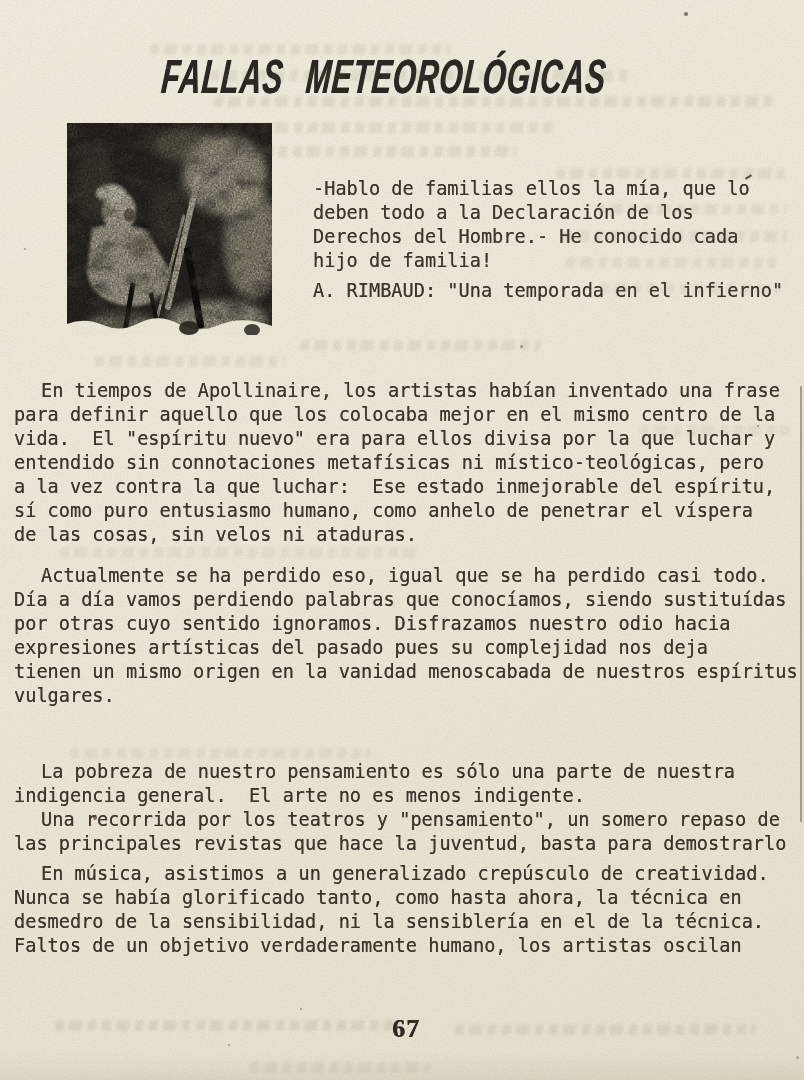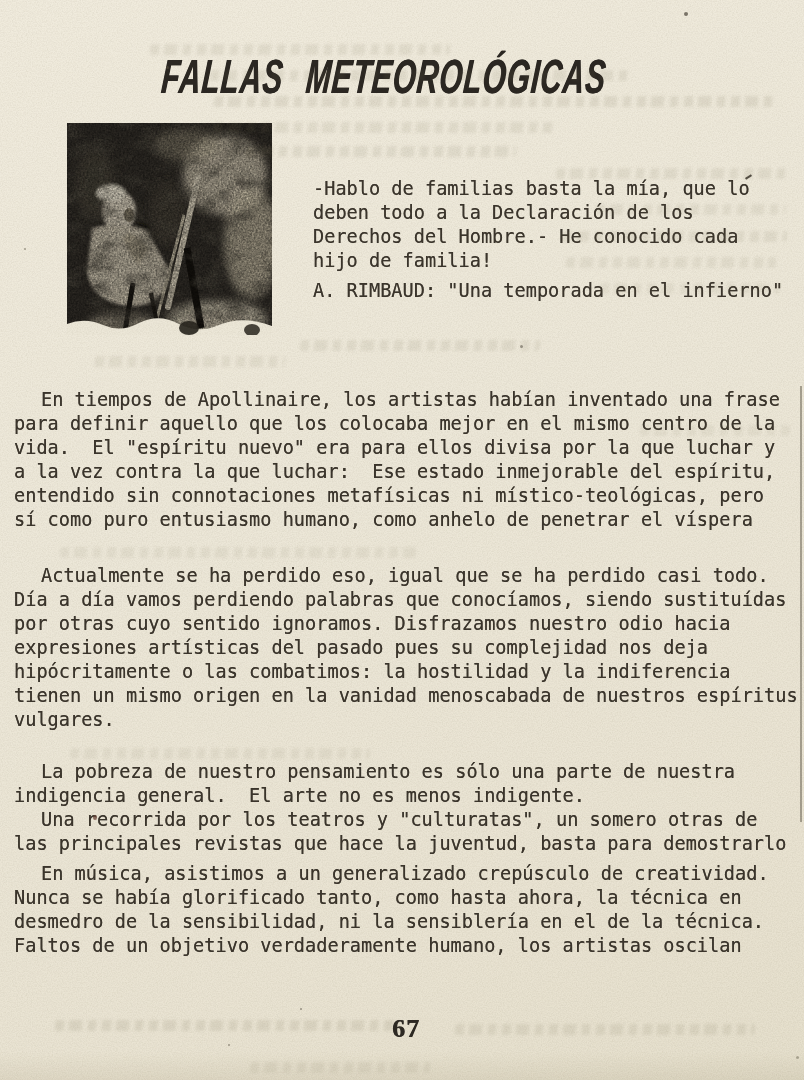--- a/index.html
+++ b/index.html
@@ -120,49 +120,49 @@
       </g>
       <rect width="205" height="212" filter="url(#ph-blotch)" opacity="0.85"></rect>
       <rect width="205" height="212" filter="url(#ph-grain)" opacity="0.5"></rect>
       <path d="M0 212 L0 201 Q18 194 36 202 Q54 210 72 200 Q92 190 112 201 Q132 211 152 202 Q176 192 205 203 L205 212 Z" fill="#ece7d8"></path>
       <ellipse cx="122" cy="205" rx="10" ry="7" fill="#26221c" opacity="0.9"></ellipse>
       <ellipse cx="185" cy="207" rx="8" ry="6" fill="#2a261f" opacity="0.85"></ellipse>
     </svg>
   </figure>
 
   <div class="epigraph">
-    <div class="tline">-Hablo de familias basta la mía, que lo</div>
+    <div class="tline">-Hablo de familias ellos la mía, que lo</div>
     <div class="tline">deben todo a la Declaración de los</div>
     <div class="tline">Derechos del Hombre.- He conocido cada</div>
     <div class="tline">hijo de familia!</div>
     <div class="attribution">A. RIMBAUD: "Una temporada en el infierno"</div>
   </div>
 
   <div class="bodytext">
-    <div class="para" style="top:388px">
+    <div class="para" style="top:379px">
       <div class="tline indent">En tiempos de Apollinaire, los artistas habían inventado una frase</div>
       <div class="tline">para definir aquello que los colocaba mejor en el mismo centro de la</div>
       <div class="tline">vida.  El "espíritu nuevo" era para ellos divisa por la que luchar y</div>
+      <div class="tline">entendido sin connotaciones metafísicas ni místico-teológicas, pero</div>
       <div class="tline">a la vez contra la que luchar:  Ese estado inmejorable del espíritu,</div>
-      <div class="tline">entendido sin connotaciones metafísicas ni místico-teológicas, pero</div>
       <div class="tline">sí como puro entusiasmo humano, como anhelo de penetrar el víspera</div>
+      <div class="tline">de las cosas, sin velos ni ataduras.</div>
     </div>
     <div class="para" style="top:564px">
       <div class="tline indent">Actualmente se ha perdido eso, igual que se ha perdido casi todo.</div>
       <div class="tline">Día a día vamos perdiendo palabras que conocíamos, siendo sustituídas</div>
       <div class="tline">por otras cuyo sentido ignoramos. Disfrazamos nuestro odio hacia</div>
       <div class="tline">expresiones artísticas del pasado pues su complejidad nos deja</div>
-      <div class="tline">hipócritamente o las combatimos: la hostilidad y la indiferencia</div>
       <div class="tline">tienen un mismo origen en la vanidad menoscabada de nuestros espíritus</div>
       <div class="tline">vulgares.</div>
     </div>
     <div class="para" style="top:760px">
       <div class="tline indent">La pobreza de nuestro pensamiento es sólo una parte de nuestra</div>
       <div class="tline">indigencia general.  El arte no es menos indigente.</div>
-      <div class="tline indent">Una recorrida por los teatros y "culturatas", un somero otras de</div>
+      <div class="tline indent">Una recorrida por los teatros y "pensamiento", un somero repaso de</div>
       <div class="tline">las principales revistas que hace la juventud, basta para demostrarlo</div>
     </div>
     <div class="para" style="top:862px">
       <div class="tline indent">En música, asistimos a un generalizado crepúsculo de creatividad.</div>
       <div class="tline">Nunca se había glorificado tanto, como hasta ahora, la técnica en</div>
       <div class="tline">desmedro de la sensibilidad, ni la sensiblería en el de la técnica.</div>
       <div class="tline">Faltos de un objetivo verdaderamente humano, los artistas oscilan</div>
     </div>
   </div>
 

